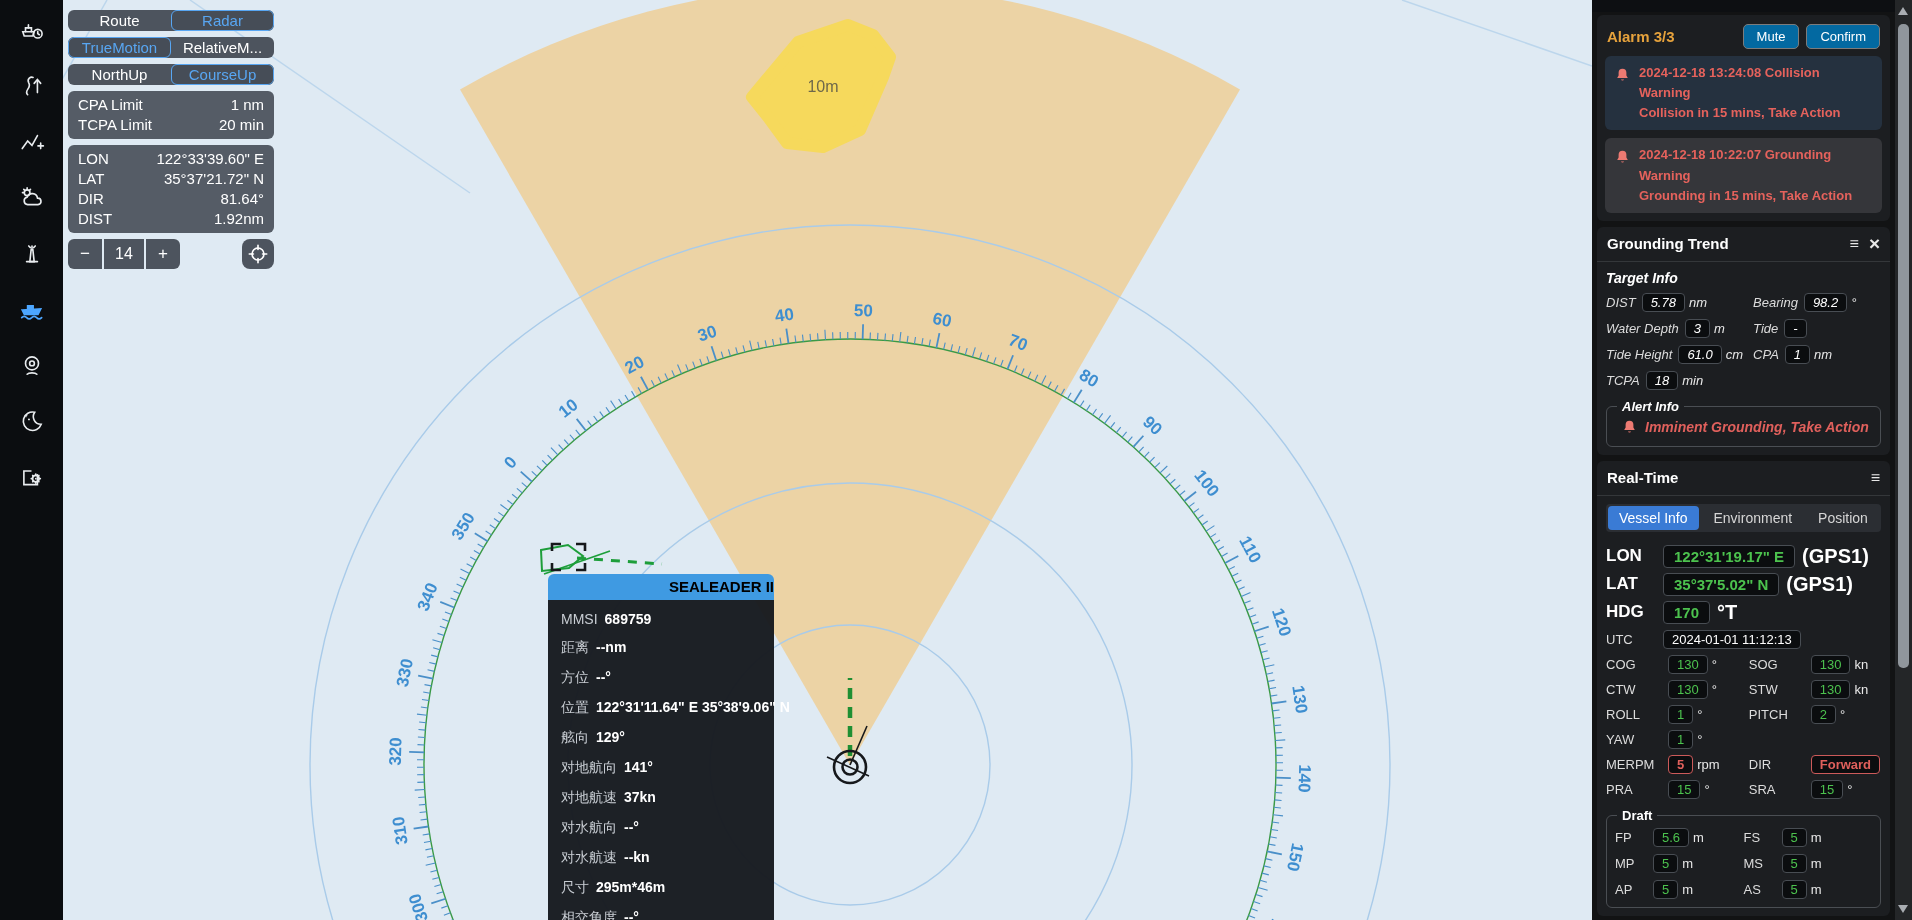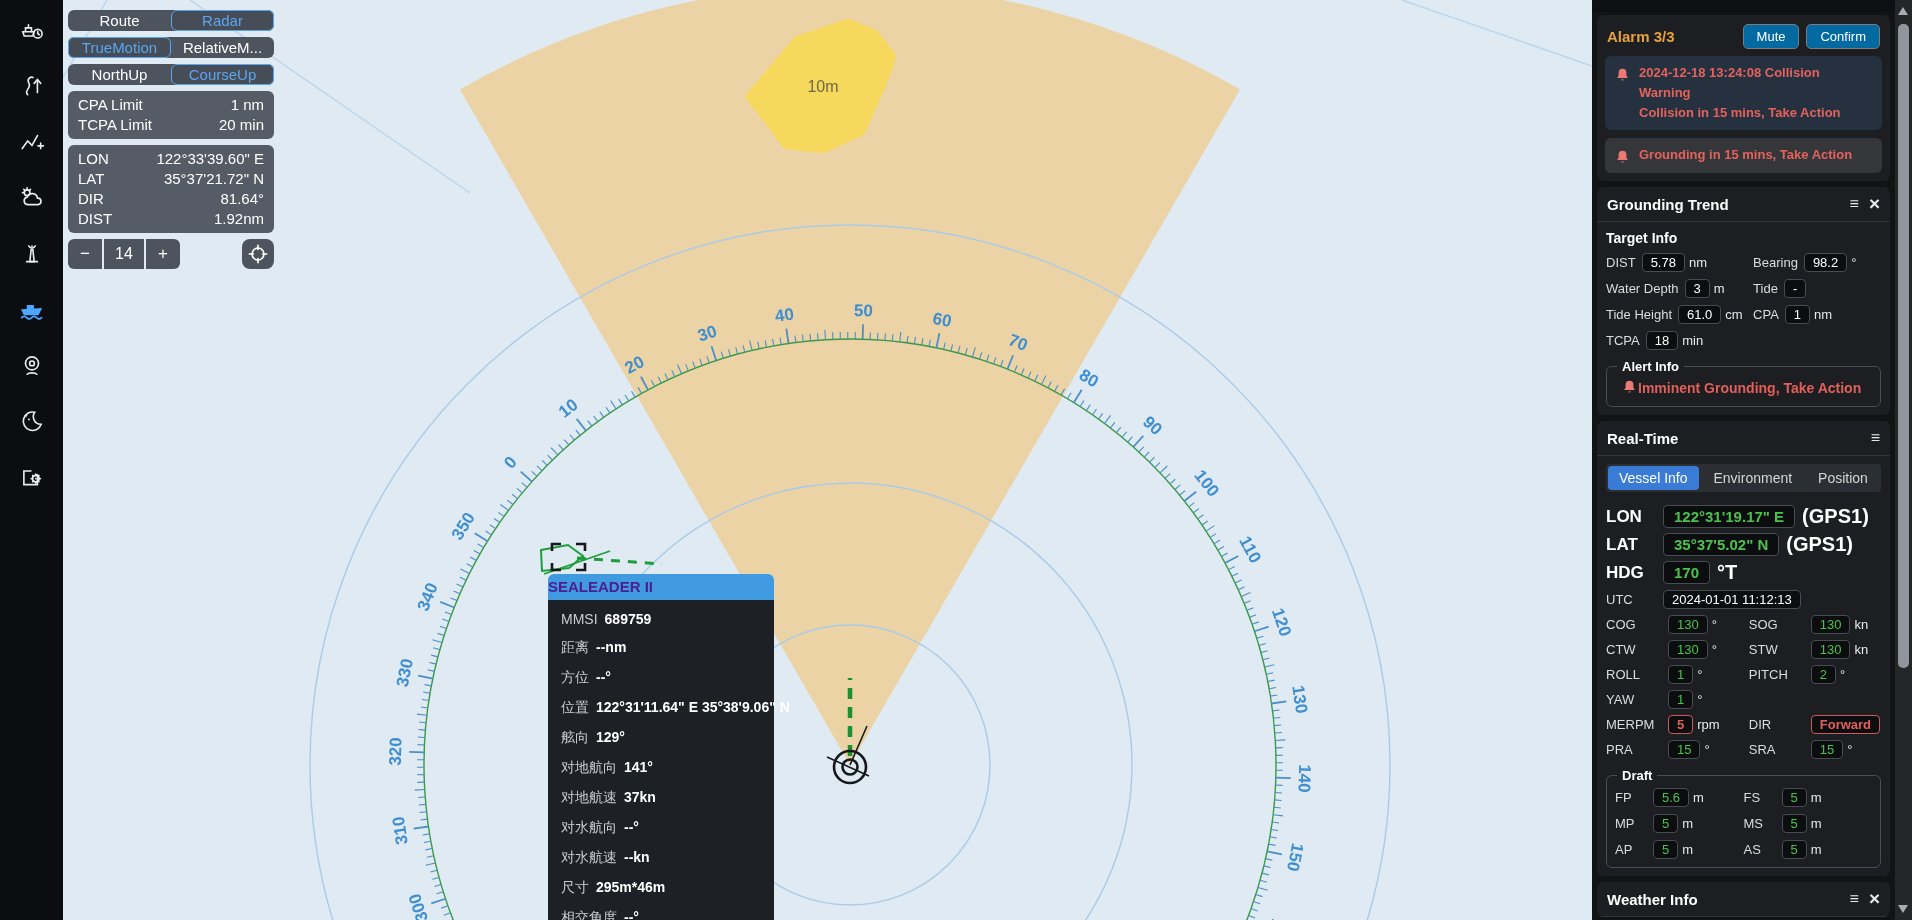--- a/index.html
+++ b/index.html
@@ -34,22 +34,22 @@
   .zbtn.plus  { border-radius:0 6px 6px 0; }
   .zval { width:40px; height:30px; background:#4d545e; color:#fff; display:flex;
     align-items:center; justify-content:center; font-size:16px; }
   .locate-btn { margin-left:auto; width:32px; height:30px; background:#4d545e;
     border-radius:8px; display:flex; align-items:center; justify-content:center;
     color:#fff; cursor:pointer; }
   .locate-btn svg { width:22px; height:22px; }
 
   
   .popup { position:absolute; left:548px; top:574px; width:226px; z-index:7; }
-  .popup-header { height:26px; line-height:26px; background:#3f9ae2; color:#4c1d95;
-    font-weight:bold; font-size:15px; text-align:left; border-radius:6px 6px 0 0; }
+  .popup-header { height:26px; line-height:26px; background:#3f9ae2; color:#000000;
+    font-weight:bold; font-size:15px; text-align:right; border-radius:6px 6px 0 0; }
   .popup-body { background:rgba(23,26,31,0.97); padding:5px 0 10px; }
   .popup-row { padding:6px 13px; font-size:14px; color:#c9ced4; white-space:nowrap; }
   .popup-row b { color:#fff; margin-left:7px; font-weight:bold; }
 
   
   .right-panel { position:absolute; left:1592px; top:0; width:303px; height:920px;
     background:#121314; z-index:6; color:#e8e8e8; font-size:13px; padding:3px 5px;margin-top:12px; }
   .card { background:#1c1e21; border-radius:6px; margin-bottom:6px; overflow:hidden; }
   .card-header { display:flex; align-items:center; padding:8px 10px; font-size:15px;
     font-weight:bold; color:#fff; border-bottom:1px solid #34373a; }
@@ -63,34 +63,34 @@
   .alarm-buttons button { background:#0369a1; border:1px solid #7c7c7c; color:#fff;
     border-radius:5px; padding:4px 13px; font-size:13px; cursor:pointer;
     font-family:"Liberation Sans",sans-serif; }
   .alarm-item { margin:0 8px 8px; border-radius:6px; padding:7px 9px; display:flex;
     gap:8px; color:#e5625c; font-weight:bold; font-size:13px; line-height:1.55;
     cursor:pointer; align-items:flex-start; }
   .alarm-item.hl { background:#25313f; }
   .alarm-item.plain { background:#35363a; }
   .bell { width:17px; height:17px; flex:0 0 17px; margin-top:4px; color:#ed7a72; }
 
-  .card-body { padding:8px 9px; }
+  .card-body { padding:8px 9px;font-style:italic; }
   .section-title { font-weight:bold; font-size:14px; color:#fff; margin-bottom:7px; }
   .f-grid { display:grid; grid-template-columns:1.15fr 1fr; row-gap:7px; }
   .f-cell { display:flex; align-items:center; gap:4px; white-space:nowrap; }
   .f-cell .lbl { color:#dcdcdc; margin-right:2px; }
   .vbox { background:#0b0d0f; border:1px solid #484d53; border-radius:4px;
     padding:1px 8px; color:#fff; text-align:center; min-width:14px; }
   .vbox.green { color:#4cc24e; }
   .vbox.red { border-color:#cc5a5a; color:#e0605c; font-weight:bold; }
   .unit { color:#e8e8e8; }
 
   .fs { border:1px solid #4a4e53; border-radius:6px; margin-top:9px; padding:3px 8px 8px; }
   .fs legend { font-weight:bold; color:#fff; font-size:13px; padding:0 5px; margin-left:2px; }
-  .alert-line { display:flex; align-items:center; color:#e0605c;
+  .alert-line { display:flex; align-items:center; gap:7px; color:#e0605c;
     font-weight:bold; font-size:14px; padding:2px 2px 2px 6px; }
 
   .tabbar { display:flex; gap:4px; margin:8px 9px 6px; background:#2b2e33;
     border-radius:4px; padding:2px; width:fit-content; }
   .tab { padding:4px 11px; font-size:14px; color:#d6d6d6; cursor:pointer; border-radius:4px; }
   .tab.active { background:#3a7bd5; color:#fff; }
 
   .rt-body { padding:2px 9px 8px; }
   .rt-big { display:flex; align-items:center; gap:7px; margin:5px 0; }
   .rt-big .lbl { font-size:17px; font-weight:bold; width:50px; color:#fff; }
@@ -714,20 +714,21 @@
       <div>
         <div>2024-12-18 13:24:08 Collision Warning</div>
         <div>Collision in 15 mins, Take Action</div>
       </div>
     </div>
     <div class="alarm-item plain">
       <svg class="bell" viewBox="0 0 24 24">
         <path d="M12 2.5 a5.5 5.5 0 0 1 5.5 5.5 v4 l2 3.5 H4.5 L6.5 12 V8 A5.5 5.5 0 0 1 12 2.5 Z M9.8 17.5 a2.3 2.3 0 0 0 4.4 0 Z" fill="currentColor"></path>
       </svg>
       <div>
+        <div>2024-12-18 10:22:07 Grounding Warning</div>
         <div>Grounding in 15 mins, Take Action</div>
       </div>
     </div>
   </div>
 
   <div class="card">
     <div class="card-header">
       <span>Grounding Trend</span>
       <span class="hdr-icons">
         <span class="menu-glyph">≡</span>

